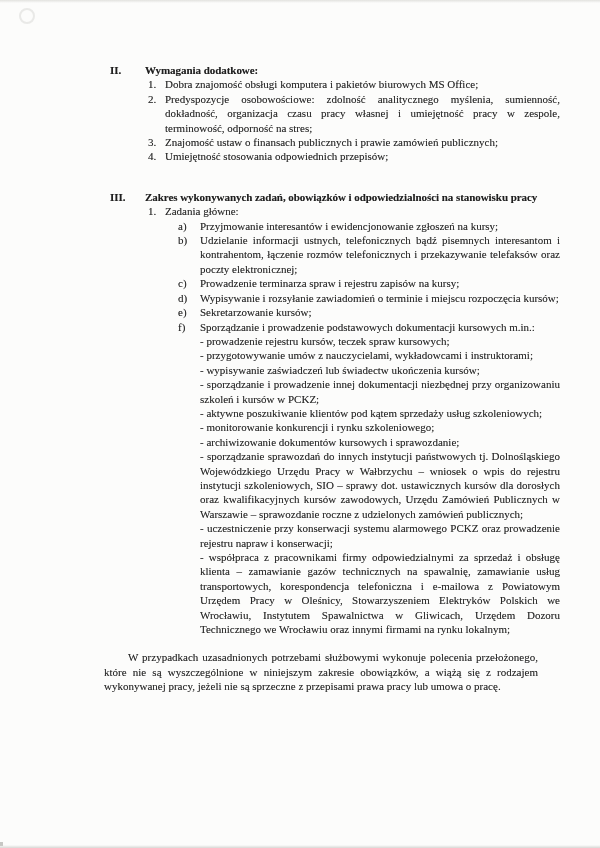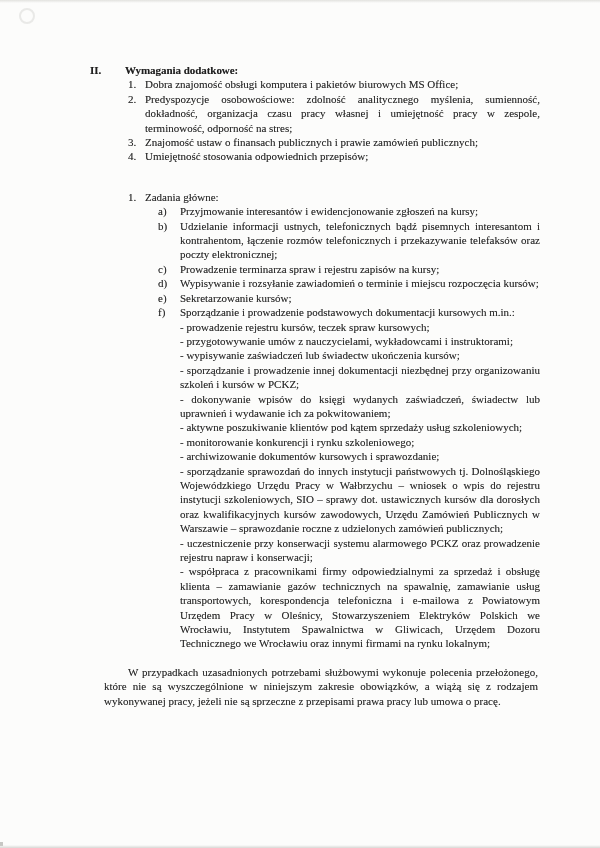--- a/index.html
+++ b/index.html
@@ -3,21 +3,21 @@
 <meta charset="utf-8">
 <style>
   html,body{margin:0;padding:0;background:#ffffff;}
   .page{
     position:relative;width:600px;height:848px;background:#fcfcfb;overflow:hidden;
     font-family:"Liberation Serif","DejaVu Serif",serif;
     font-size:11px;line-height:14.4px;color:#2a2a2a;
     text-shadow:0 0 .4px rgba(45,45,45,.45);
   }
   .content{position:absolute;top:63px;left:0;width:600px;}
-  .sec{margin:0;}
+  .sec{margin:0;padding-left:20px;}
   .sec-iii{margin-top:26px;}
   .sec-head{display:flex;}
   .sec-num{flex:none;width:35px;margin-left:90px;font-weight:bold;color:#1f1f1f;}
   .sec-title{font-weight:bold;color:#1f1f1f;white-space:nowrap;letter-spacing:-0.05px;text-align:right;}
   .num-item{display:flex;margin-left:128px;width:412px;}
   .num-marker{flex:none;width:17px;}
   .num-text{flex:1;text-align:justify;}
   .let-item{display:flex;margin-left:158px;width:382px;}
   .let-marker{flex:none;width:22px;}
   .let-text{flex:1;text-align:justify;}
@@ -58,20 +58,24 @@
         <span class="num-marker">3.</span>
         <span class="num-text">Znajomość ustaw o finansach publicznych i prawie zamówień publicznych;</span>
       </div>
       <div class="num-item">
         <span class="num-marker">4.</span>
         <span class="num-text">Umiejętność stosowania odpowiednich przepisów;</span>
       </div>
     </div>
 
     <div class="sec sec-iii">
+      <div class="sec-head">
+        <span class="sec-num">III.</span>
+        <span class="sec-title">Zakres wykonywanych zadań, obowiązków i odpowiedzialności na stanowisku pracy</span>
+      </div>
       <div class="num-item">
         <span class="num-marker">1.</span>
         <span class="num-text">Zadania główne:</span>
       </div>
 
       <div class="let-item">
         <span class="let-marker">a)</span>
         <span class="let-text">Przyjmowanie interesantów i ewidencjonowanie zgłoszeń na kursy;</span>
       </div>
       <div class="let-item">
@@ -92,21 +96,20 @@
       </div>
       <div class="let-item">
         <span class="let-marker">f)</span>
         <span class="let-text">Sporządzanie i prowadzenie podstawowych dokumentacji kursowych m.in.:</span>
       </div>
 
       <div class="dash-item">- prowadzenie rejestru kursów, teczek spraw kursowych;</div>
       <div class="dash-item">- przygotowywanie umów z nauczycielami, wykładowcami i instruktorami;</div>
       <div class="dash-item">- wypisywanie zaświadczeń lub świadectw ukończenia kursów;</div>
       <div class="dash-item">- sporządzanie i prowadzenie innej dokumentacji niezbędnej przy organizowaniu szkoleń i kursów w PCKZ;</div>
-      <div class="dash-item">- dokonywanie wpisów do księgi wydanych zaświadczeń, świadectw lub uprawnień i wydawanie ich za pokwitowaniem;</div>
       <div class="dash-item">- aktywne poszukiwanie klientów pod kątem sprzedaży usług szkoleniowych;</div>
       <div class="dash-item">- monitorowanie konkurencji i rynku szkoleniowego;</div>
       <div class="dash-item">- archiwizowanie dokumentów kursowych i sprawozdanie;</div>
       <div class="dash-item">- sporządzanie sprawozdań do innych instytucji państwowych tj. Dolnośląskiego Wojewódzkiego Urzędu Pracy w Wałbrzychu – wniosek o wpis do rejestru instytucji szkoleniowych, SIO – sprawy dot. ustawicznych kursów dla dorosłych oraz kwalifikacyjnych kursów zawodowych, Urzędu Zamówień Publicznych w Warszawie – sprawozdanie roczne z udzielonych zamówień publicznych;</div>
       <div class="dash-item">- uczestniczenie przy konserwacji systemu alarmowego PCKZ oraz prowadzenie rejestru napraw i konserwacji;</div>
       <div class="dash-item">- współpraca z pracownikami firmy odpowiedzialnymi za sprzedaż i obsługę klienta – zamawianie gazów technicznych na spawalnię, zamawianie usług transportowych, korespondencja telefoniczna i e-mailowa z Powiatowym Urzędem Pracy w Oleśnicy, Stowarzyszeniem Elektryków Polskich we Wrocławiu, Instytutem Spawalnictwa w Gliwicach, Urzędem Dozoru Technicznego we Wrocławiu oraz innymi firmami na rynku lokalnym;</div>
     </div>
 
     <p class="closing">W przypadkach uzasadnionych potrzebami służbowymi wykonuje polecenia przełożonego, które nie są wyszczególnione w niniejszym zakresie obowiązków, a wiążą się z rodzajem wykonywanej pracy, jeżeli nie są sprzeczne z przepisami prawa pracy lub umowa o pracę.</p>
   </div>

